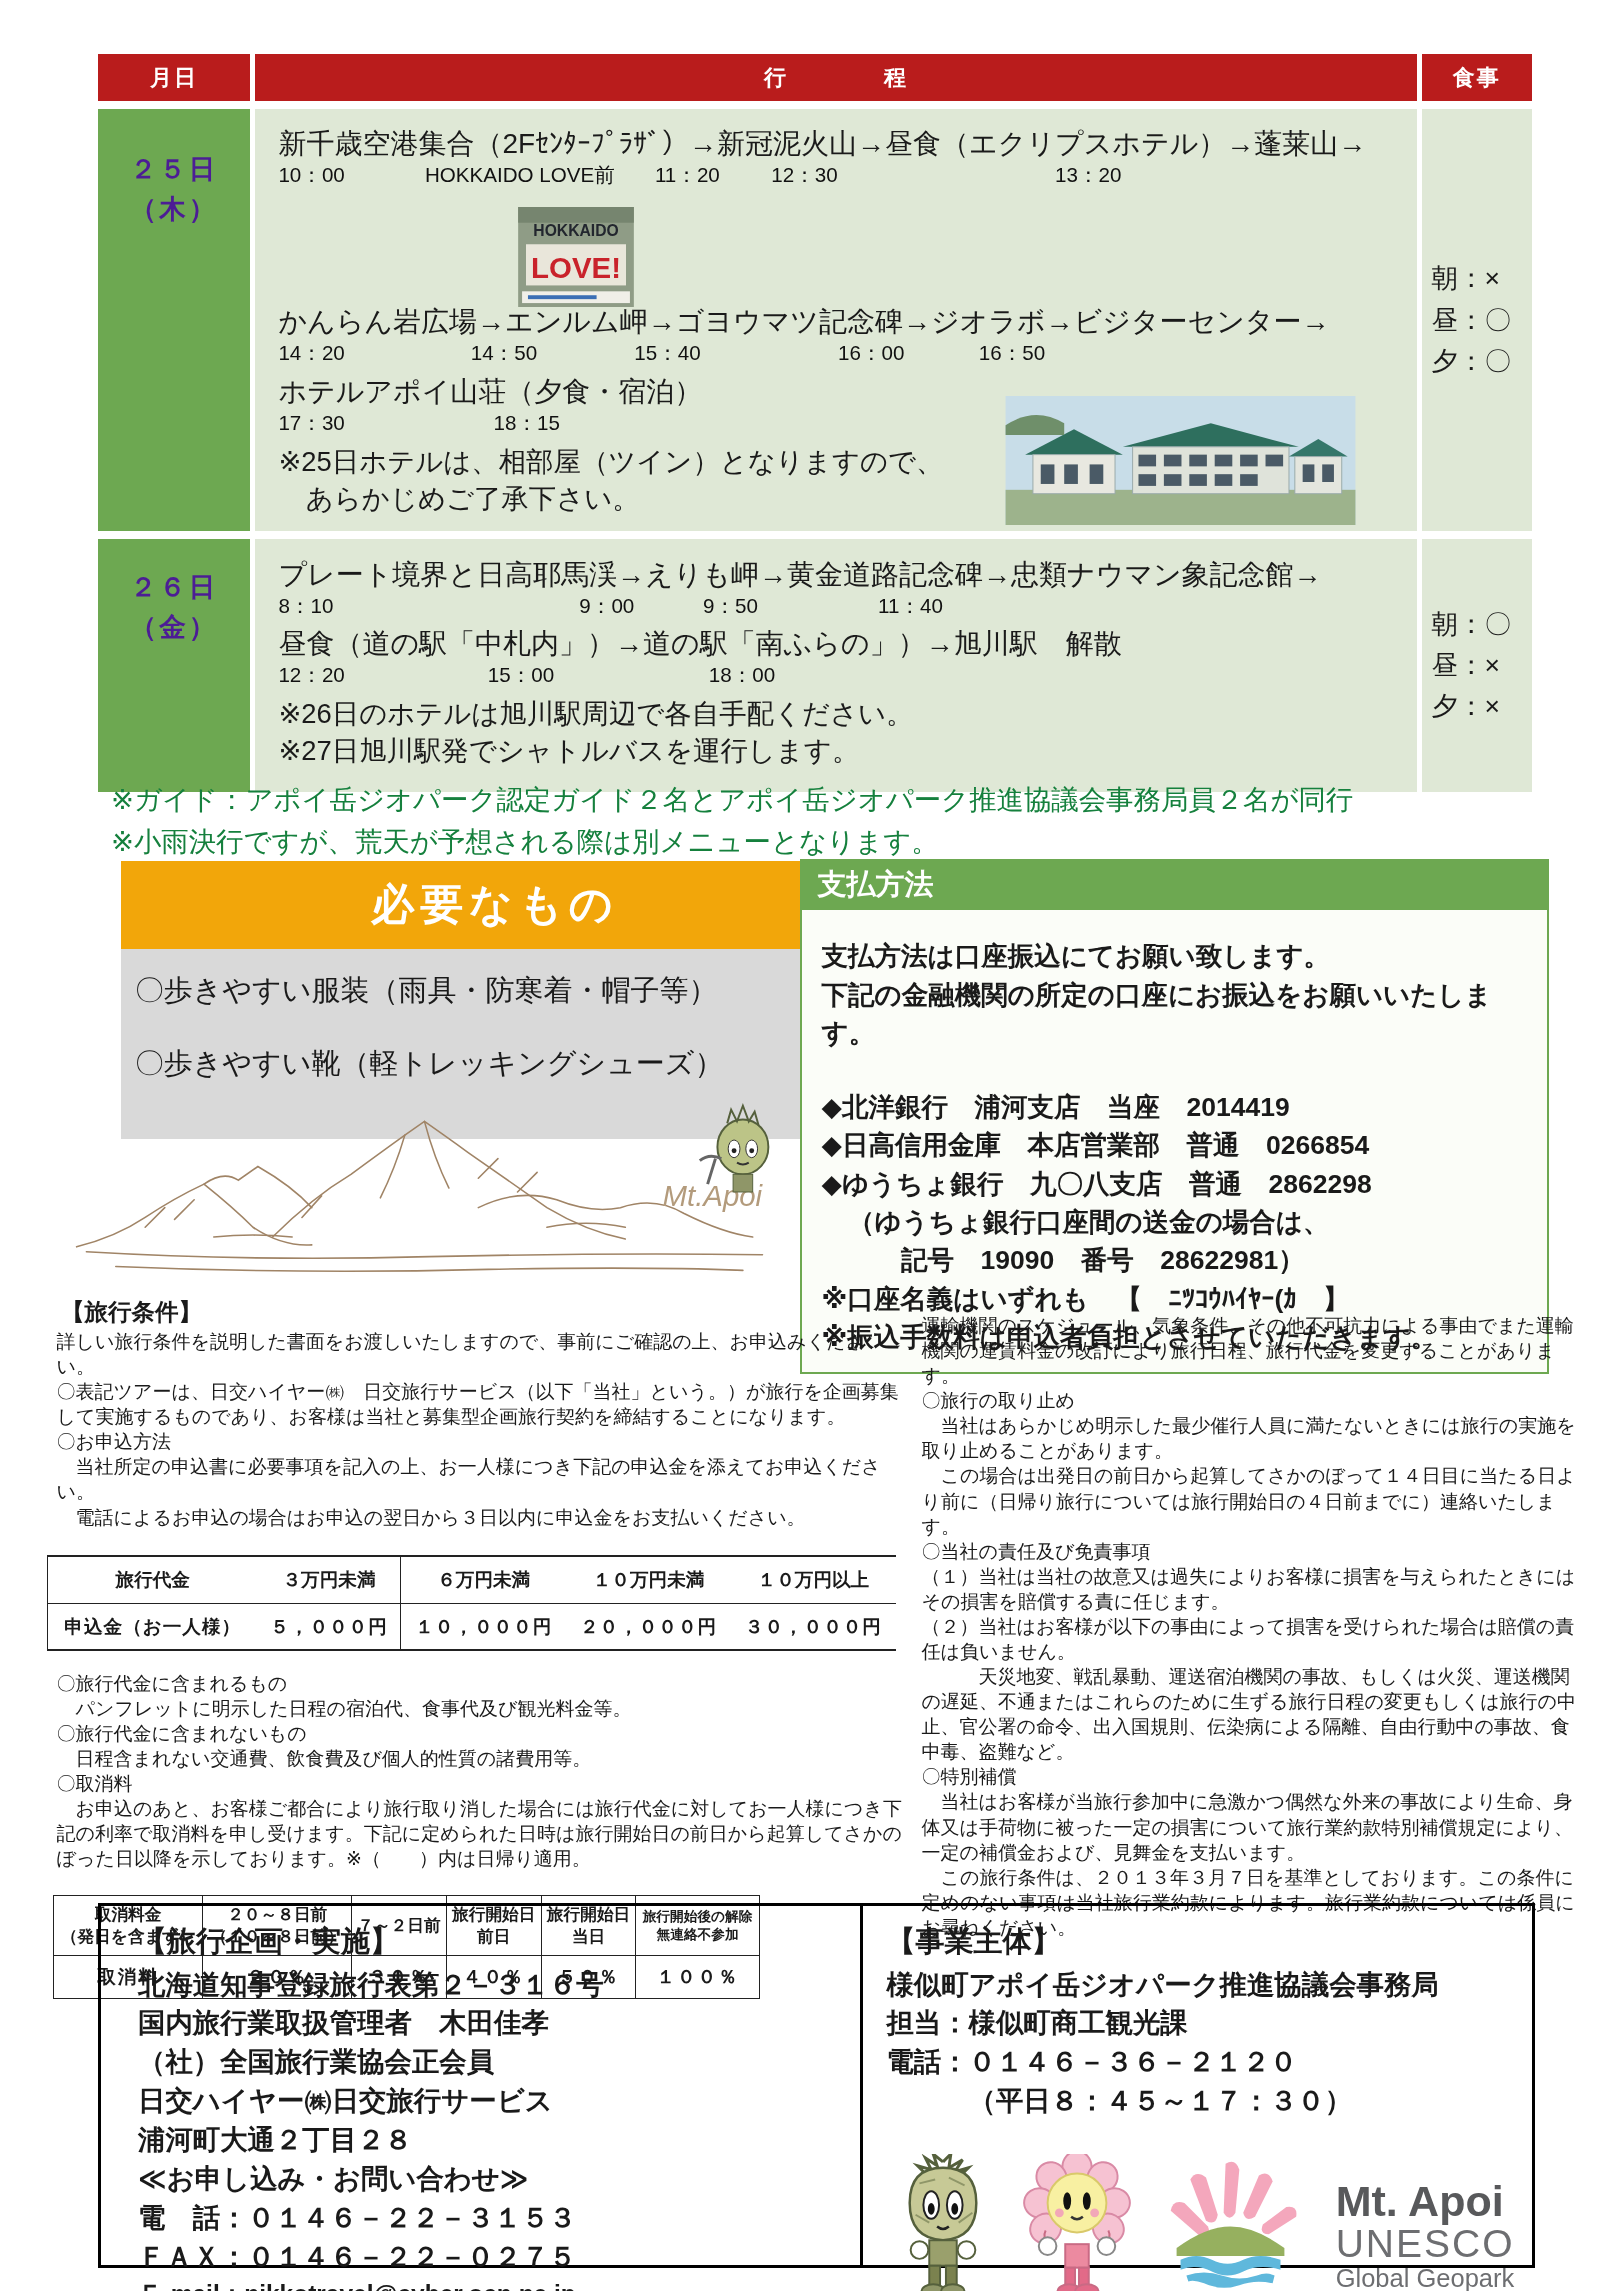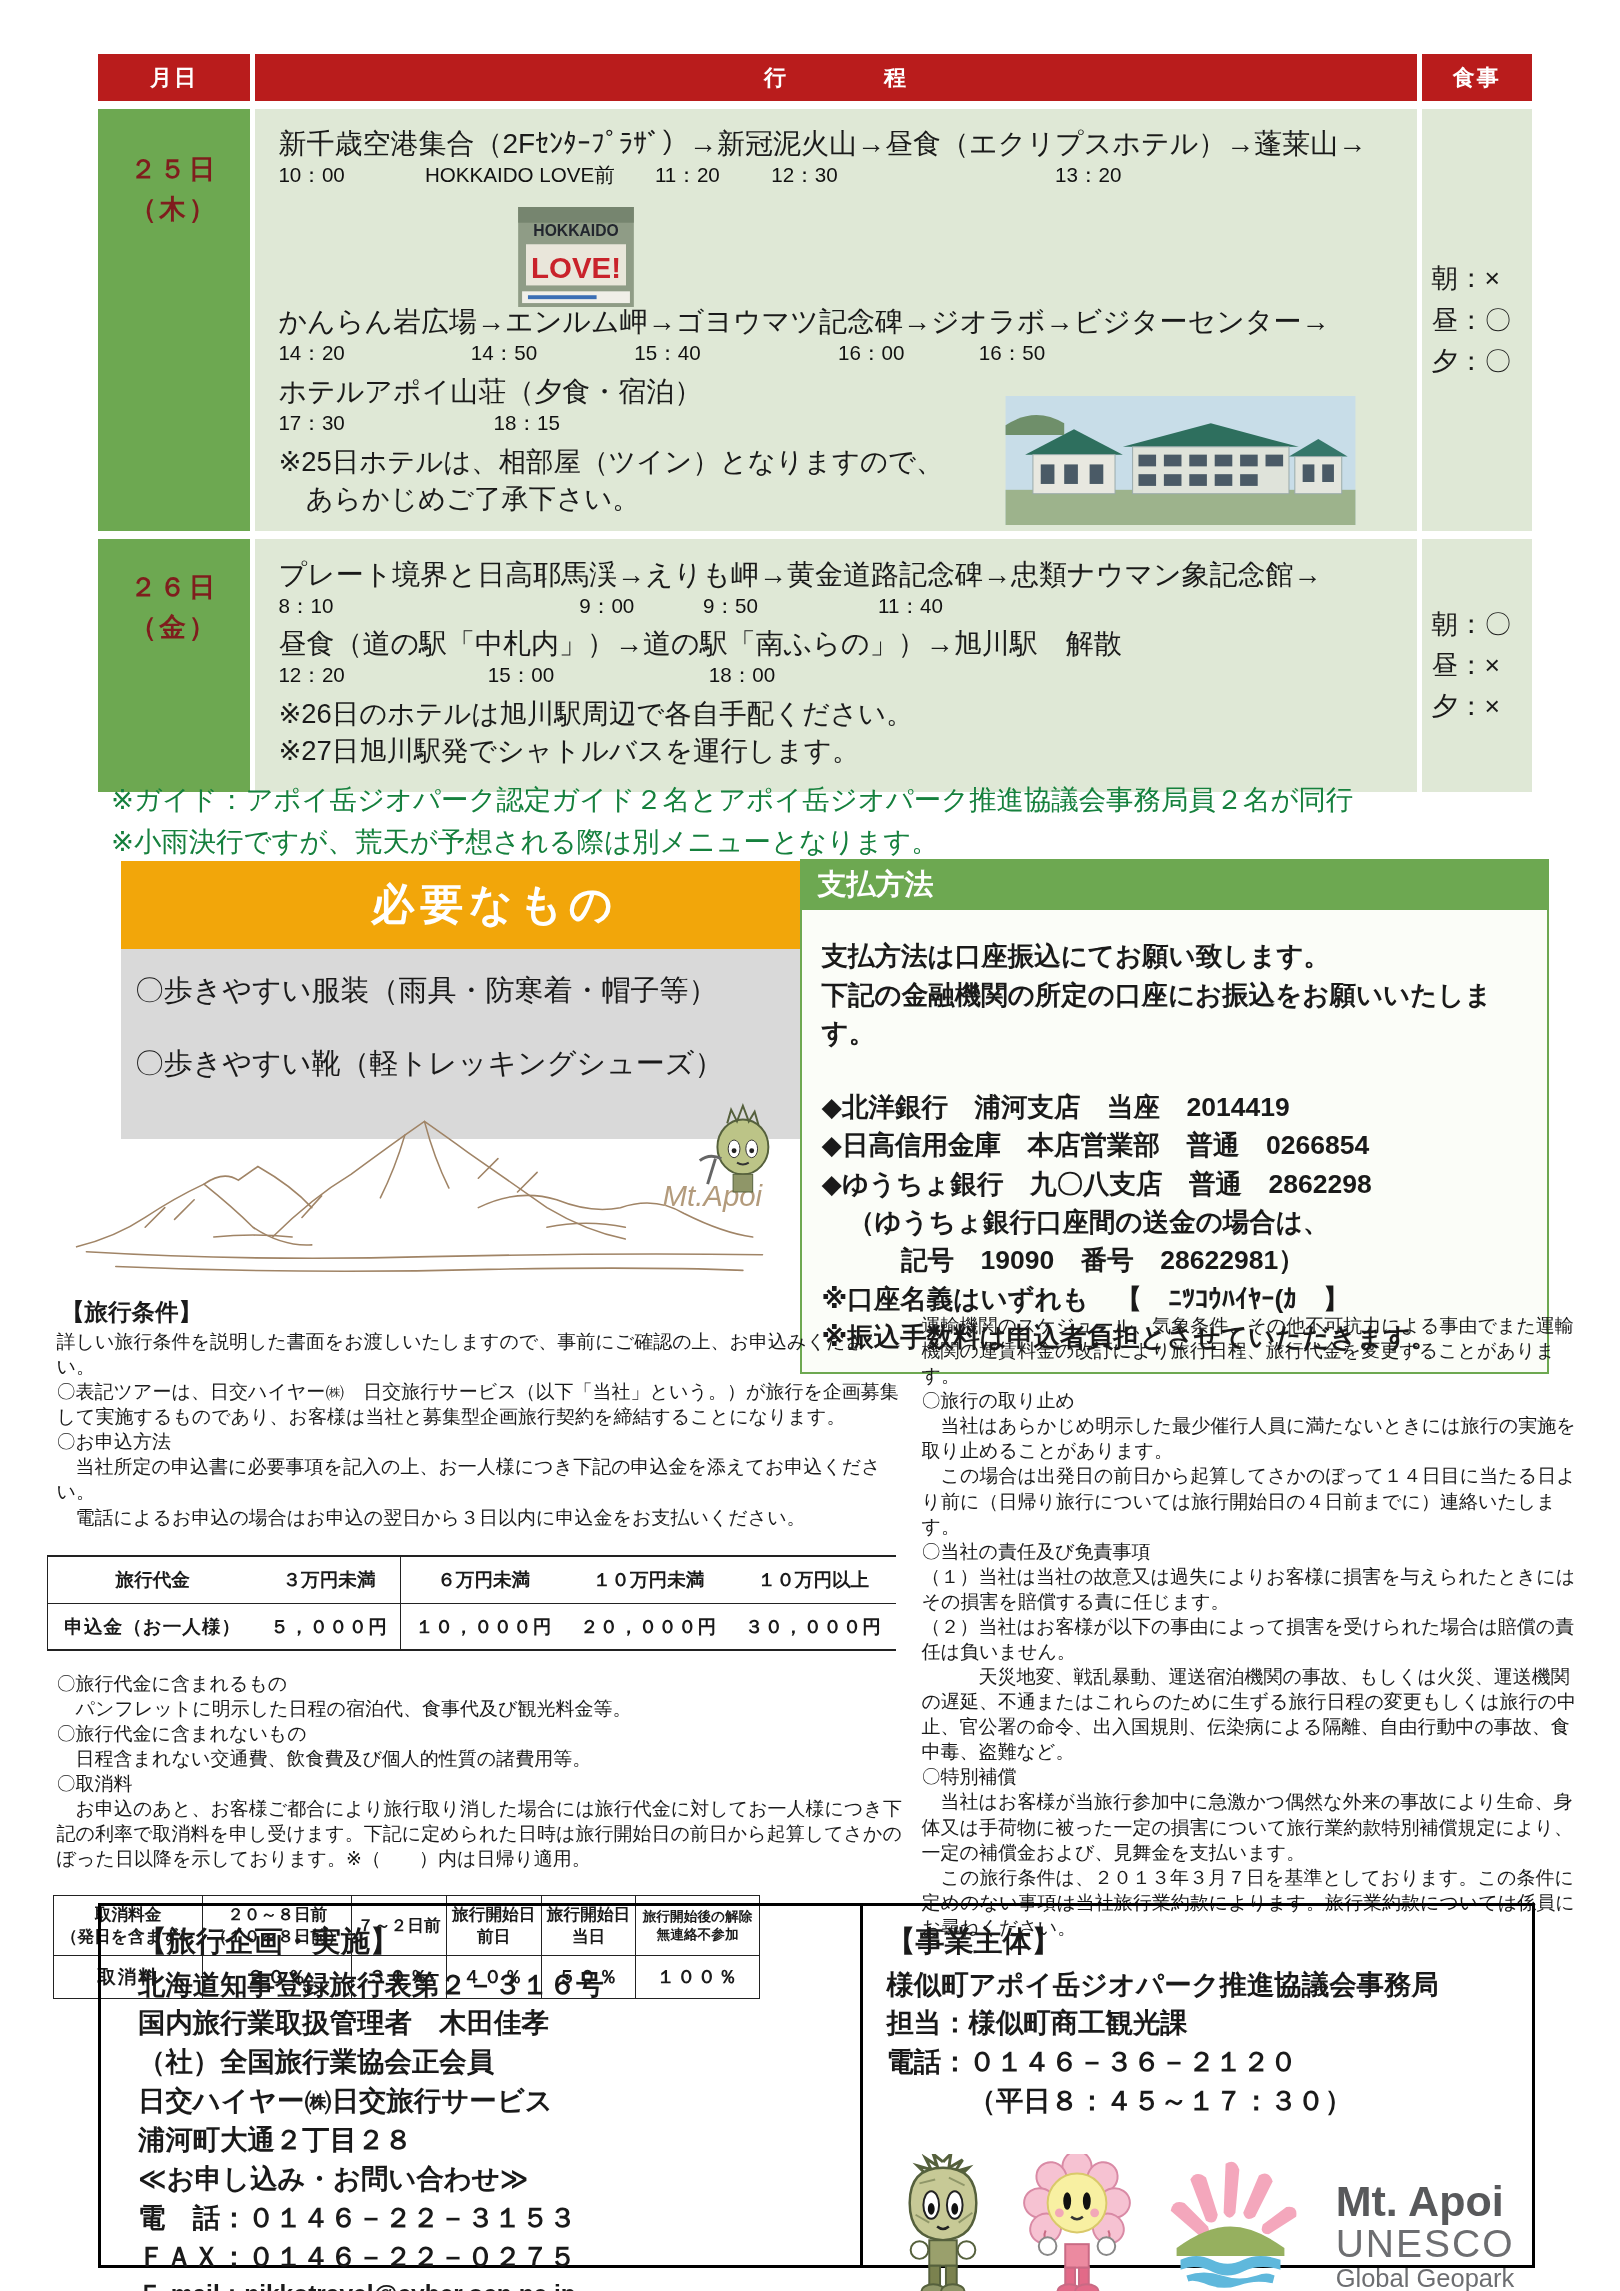--- a/index.html
+++ b/index.html
@@ -7,21 +7,21 @@
         font-family:"Liberation Sans","DejaVu Sans",sans-serif;color:#1a1a1a;}
   .pre{white-space:pre-wrap;}
   .pres{white-space:pre;}
 
   
   .sched{position:absolute;left:98px;top:54px;width:1434px;display:grid;
          grid-template-columns:152px 1162px 110px;grid-template-rows:47px auto auto;
          column-gap:4.9px;row-gap:7.8px;}
   .hcell{background:#b91c1c;color:#fff;font-weight:bold;font-size:22px;
          display:flex;align-items:center;justify-content:center;letter-spacing:2px;}
-  .datecell{background:#6da851;color:#7f1d1d;font-weight:bold;font-size:26.5px;
+  .datecell{background:#6da851;color:#4c1d95;font-weight:bold;font-size:26.5px;
             text-align:center;padding-top:41px;line-height:1.5;letter-spacing:2.9px;}
   .bodycell{background:#dfe8d6;position:relative;padding:17.6px 9.8px 13.7px 23.5px;}
   .mealcell{background:#dfe8d6;display:flex;flex-direction:column;justify-content:center;
             font-size:26.5px;line-height:1.55;padding-left:9.8px;}
   .route{font-size:28px;font-weight:500;line-height:1.25;}
   .times{font-size:20.6px;line-height:1.4;margin-bottom:5.9px;color:#111;}
   .note-black{font-size:27.4px;font-weight:500;line-height:1.35;}
 
   .love-photo{position:absolute;left:263px;top:98px;width:116px;height:100px;}
   .hotel-photo{position:absolute;right:61px;bottom:5.9px;width:351px;height:129px;}

